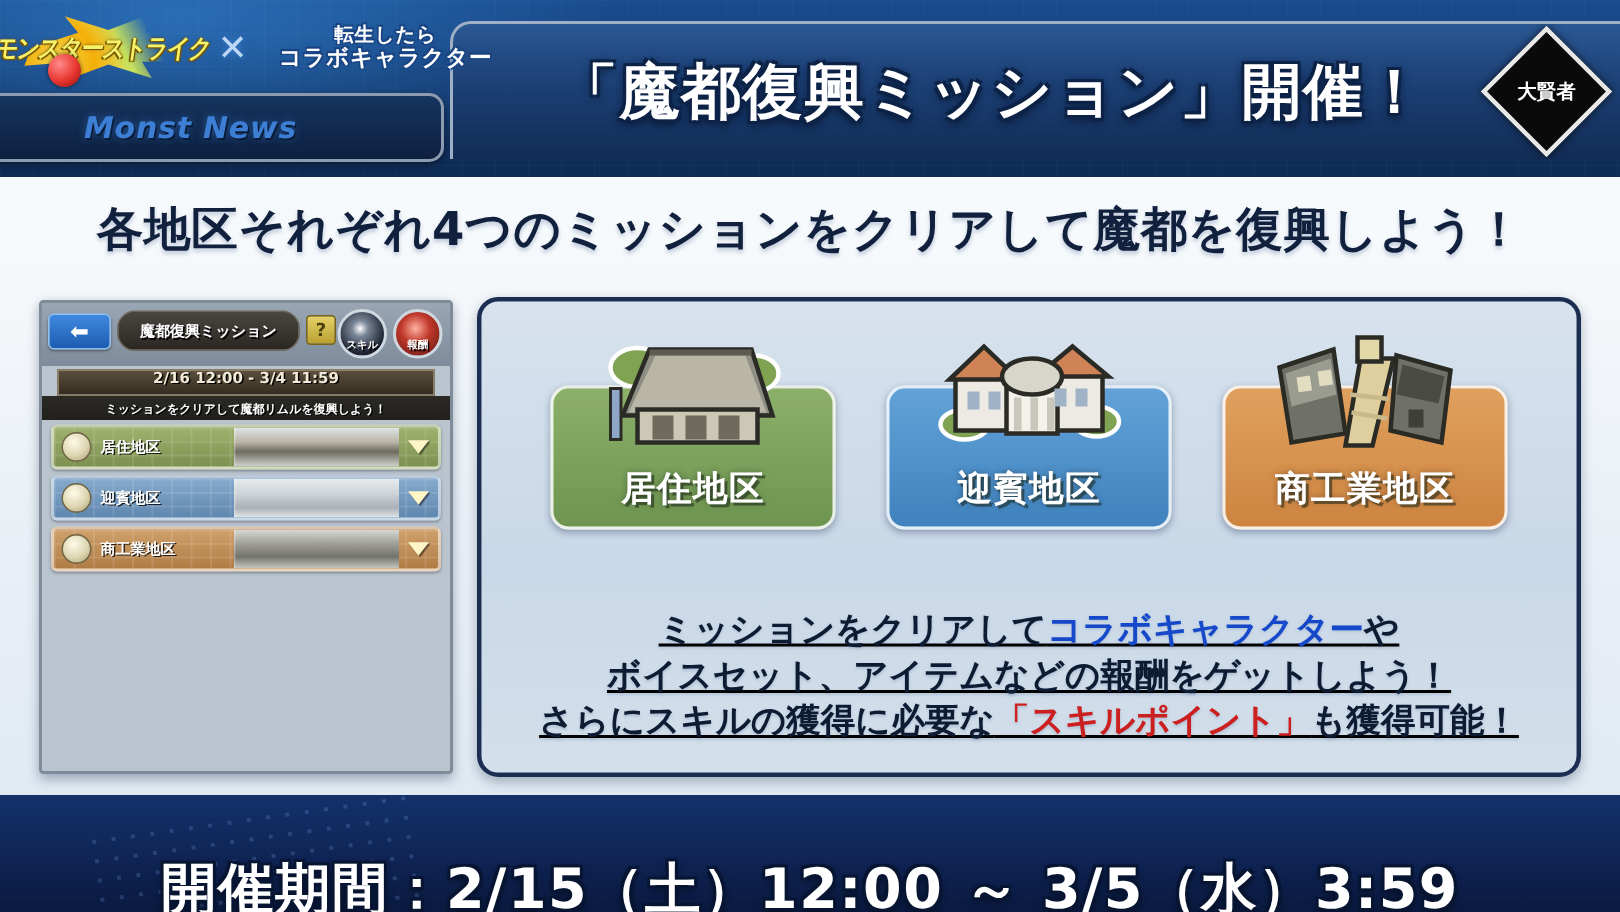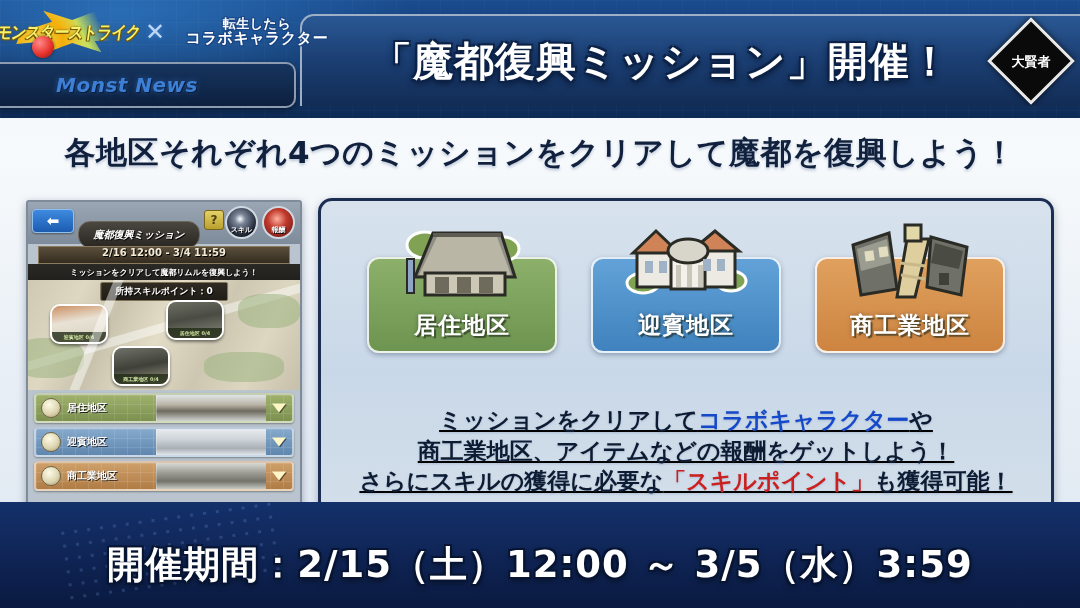--- a/index.html
+++ b/index.html
@@ -166,25 +166,25 @@
   .gp-back {
     position: absolute; left: 4px; top: 7px; width: 42px; height: 24px;
     background: linear-gradient(180deg, #3e8ae0 0%, #1c5cb0 100%);
     border: 1px solid #8fc0f0;
     border-radius: 4px;
     display: flex; align-items: center; justify-content: center;
     color: #fff; font-size: 15px; line-height: 1;
     box-shadow: 0 1px 2px rgba(0,0,0,.4);
   }
   .gp-title-plate {
-    position: absolute; left: 50px; top: 19px; width: 122px; height: 27px;
+    position: absolute; left: 50px; top: 5px; width: 122px; height: 27px;
     background: linear-gradient(180deg, #4a4640 0%, #2a2722 100%);
     border: 1px solid #6e665a;
     border-radius: 12px;
-    display: flex; align-items: center; justify-content: center; font-style: italic;
+    display: flex; align-items: center; justify-content: center;
   }
   .gp-title-plate span {
     color: #fff; font-size: 10px; font-weight: 700;
     text-shadow: 1px 1px 0 #000; white-space: nowrap;
   }
   .gp-help {
     position: absolute; left: 176px; top: 8px; width: 20px; height: 20px;
     background: linear-gradient(180deg, #e5d169 0%, #b9a02f 100%);
     border: 1px solid #786518; border-radius: 3px;
     display: flex; align-items: center; justify-content: center;
@@ -338,21 +338,21 @@
   .desc .ln {
     font-size: 23px; font-weight: 700; color: #0e1c33;
     line-height: 1.33; white-space: nowrap;
     text-shadow: 0 1px 2px rgba(140,160,190,.5);
   }
   .hl-blue { color: #1649c9; }
   .hl-red  { color: #cc2020; }
 
   
   .bottom {
-    position: absolute; left: 0; bottom: 0; width: 1080px; height: 106px;
+    position: absolute; left: 0; bottom: 0; width: 1080px; height: 78px;
     background: linear-gradient(180deg, #14316b 0%, #0f2454 55%, #0a1a40 100%);
     overflow: hidden;
   }
   .bottom-dots {
     position: absolute; left: 60px; top: 10px; width: 220px; height: 80px;
     background-image: radial-gradient(circle, rgba(120,170,240,.22) 1.4px, transparent 1.6px);
     background-size: 13px 13px;
     transform: rotate(-8deg);
   }
   .bottom-text {
@@ -423,40 +423,20 @@
     </div>
 
     <div class="gp-date">
       <span>2/16 12:00 - 3/4 11:59</span>
     </div>
 
     <div class="gp-desc">
       <span>ミッションをクリアして魔都リムルを復興しよう！</span>
     </div>
 
-    <div class="gp-map">
-      <div class="map-green" style="left:-14px;top:58px;width:70px;height:40px;"></div>
-      <div class="map-green" style="left:210px;top:14px;width:62px;height:34px;"></div>
-      <div class="map-green" style="left:176px;top:72px;width:80px;height:30px;"></div>
-
-      <div class="sp-points">所持スキルポイント：0</div>
-
-      <div class="map-pin" style="left:22px;top:24px;">
-        <div class="roof" style="background:linear-gradient(170deg,#cc8f63 0%,#e8e2d4 42%,#d6d0c0 100%);"></div>
-        <div class="lbl">迎賓地区 0/4</div>
-      </div>
-      <div class="map-pin" style="left:138px;top:20px;">
-        <div class="roof" style="background:linear-gradient(170deg,#6e6f63 0%,#4a4c44 45%,#8a8a7a 100%);"></div>
-        <div class="lbl">居住地区 0/4</div>
-      </div>
-      <div class="map-pin" style="left:84px;top:66px;">
-        <div class="roof" style="background:linear-gradient(170deg,#70726a 0%,#3f4139 50%,#9a9683 100%);"></div>
-        <div class="lbl">商工業地区 0/4</div>
-      </div>
-    </div>
 
     <div class="gp-list">
       <div class="gp-row green">
         <div class="brick"></div>
         <div class="photo" style="background:linear-gradient(180deg,#dfe4e6 0%,#b9b3a6 38%,#6e6a5e 62%,#cfd3cf 100%);"></div>
         <div class="medal"></div>
         <div class="nm">居住地区</div>
         <div class="chev"></div>
       </div>
       <div class="gp-row blue">
@@ -536,21 +516,21 @@
             <path d="M56 60 L80 64" stroke="#c9b98a" stroke-width="3"></path>
             <path d="M55 48 L81 51" stroke="#c9b98a" stroke-width="3"></path>
           </svg>
         </div>
         <div class="cl">商工業地区</div>
       </div>
     </div>
 
     <div class="desc">
       <div class="ln"><span>ミッションをクリアして</span><span class="hl-blue">コラボキャラクター</span><span>や</span></div>
-      <div class="ln">商工業地区、アイテムなどの報酬をゲットしよう！</div>
+      <div class="ln">ボイスセット、アイテムなどの報酬をゲットしよう！</div>
       <div class="ln"><span>さらにスキルの獲得に必要な</span><span class="hl-red">「スキルポイント」</span><span>も獲得可能！</span></div>
     </div>
   </div>
 
   <div class="bottom">
     <div class="bottom-dots"></div>
     <div class="bottom-text">開催期間：2/15（土）12:00 ～ 3/5（水）3:59</div>
   </div>
 
 </div>

